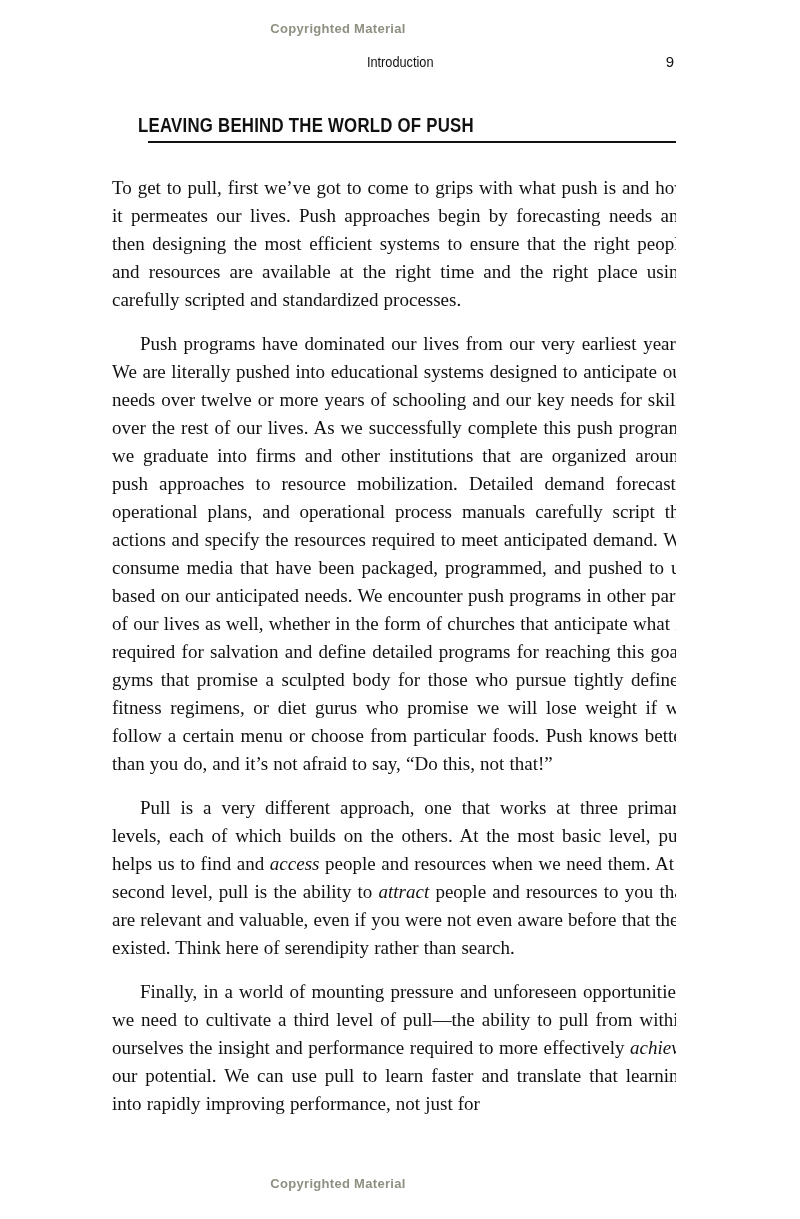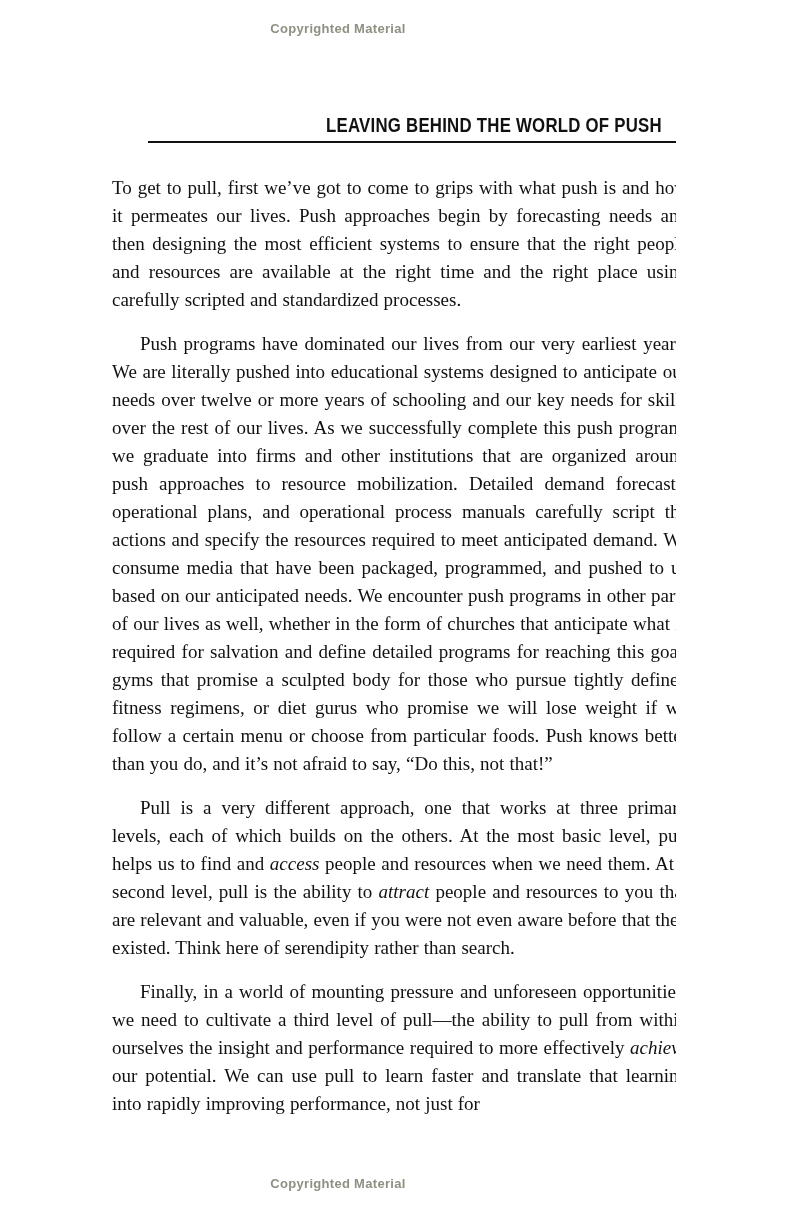--- a/index.html
+++ b/index.html
@@ -49,21 +49,21 @@
     top: 0;
     font-family: "Liberation Sans", "DejaVu Sans", sans-serif;
     font-size: 15px;
   }
 
   .heading-wrap {
     position: absolute;
     top: 113px;
     left: 96px;
     width: 608px;
-    text-align: right;
+    text-align: left;
   }
   .section-heading {
     display: inline-block;
     font-family: "Liberation Sans", "DejaVu Sans", sans-serif;
     font-weight: bold;
     font-size: 21px;
     letter-spacing: 0.3px;
     transform: scaleX(0.8);
     transform-origin: center;
     white-space: nowrap;
@@ -93,20 +93,24 @@
   .para.no-indent { text-indent: 0; }
   .para em { }
 </style>
 </head>
 <body>
 
 <div class="page">
 
   <div class="copyright top">Copyrighted Material</div>
 
+  <div class="running-header">
+    <span class="running-title">Introduction</span>
+    <span class="page-number">9</span>
+  </div>
 
   <div class="heading-wrap">
     <span class="section-heading">LEAVING BEHIND THE WORLD OF PUSH</span>
     <span class="heading-rule"></span>
   </div>
 
   <div class="body-text">
 
     <p class="para no-indent"><span>To get to pull, first we’ve got to come to grips with what push is and how it permeates our lives. Push approaches begin by forecasting needs and then designing the most efficient systems to ensure that the right people and resources are available at the right time and the right place using carefully scripted and standardized processes.</span></p>
 

